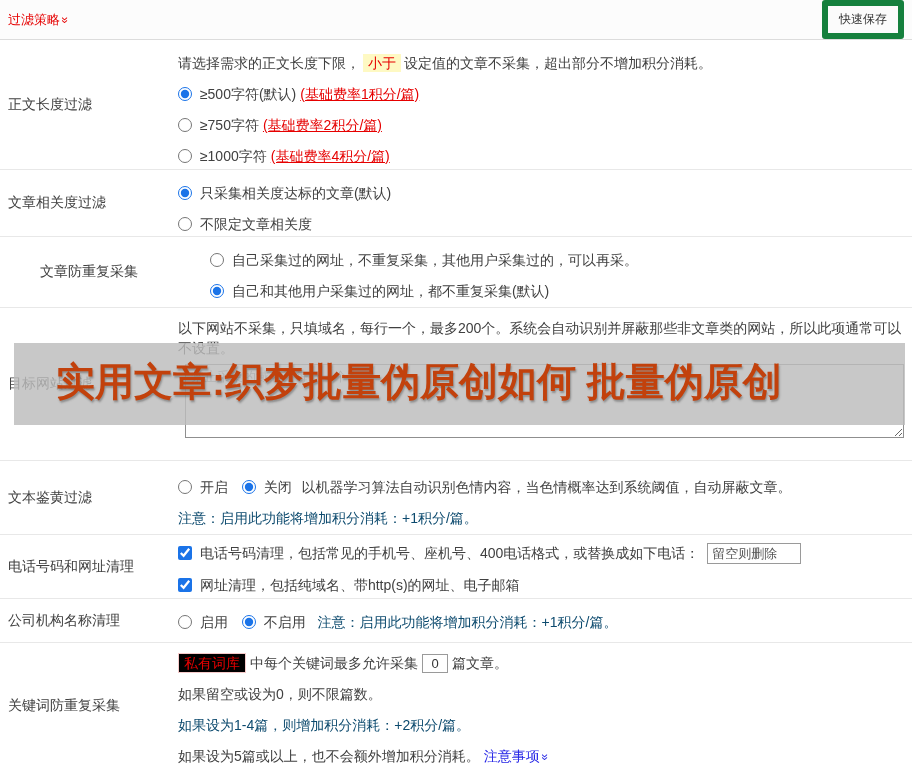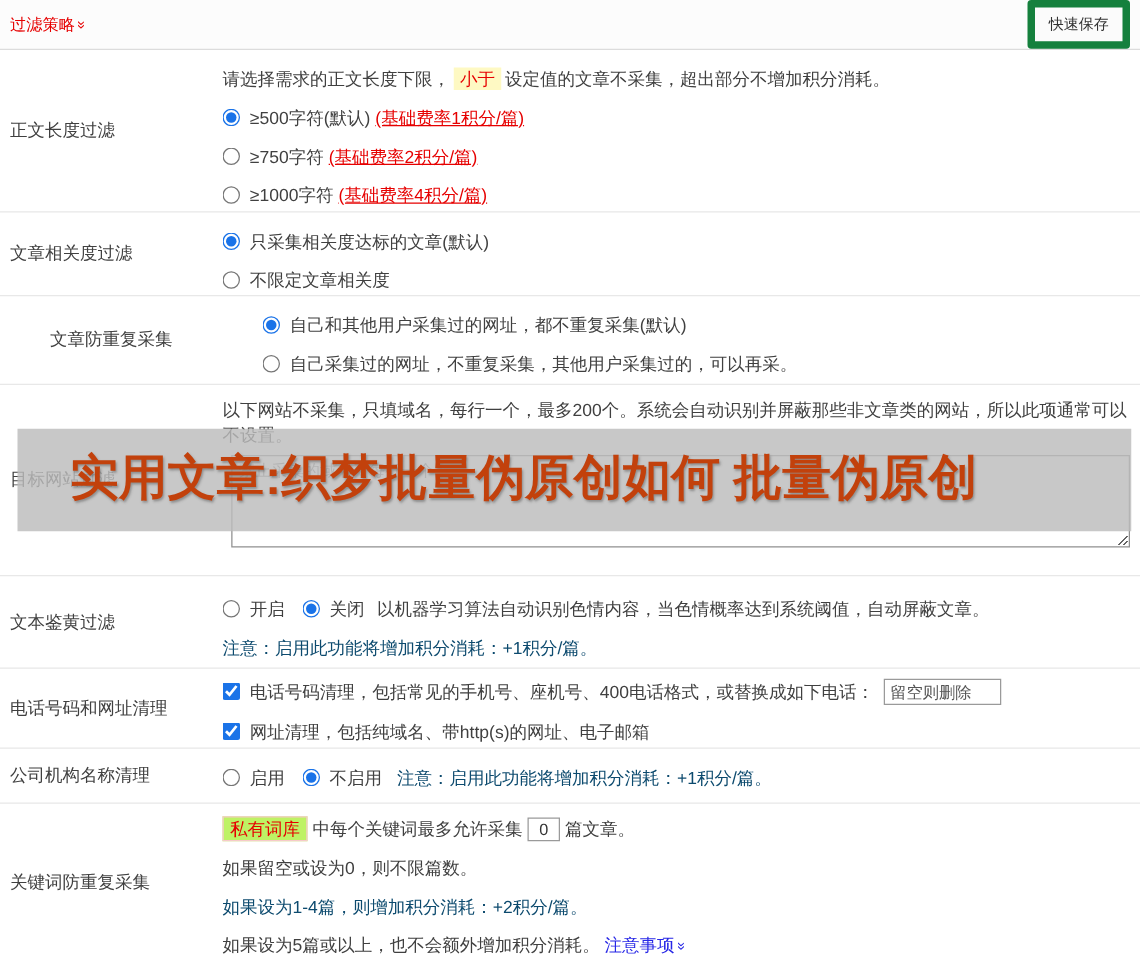--- a/index.html
+++ b/index.html
@@ -35,21 +35,21 @@
   .r4 { height:153px; } .r5 { height:74px; } .r6 { height:64px; }
   .r7 { height:44px; } .r8 { height:125px; }
   .opt { cursor:pointer; }
   input[type=radio], input[type=checkbox] {
     accent-color:#1a73e8; margin:0 4px 0 0; vertical-align:-2px; width:14px; height:14px;
   }
   .opt + .opt { margin-left:10px; }
   .red { color:#0c4a6e; }
   .fee { color:#e60000; text-decoration:underline; margin-left:4px; }
   .hl { color:#e60000; background:#fef9c3; padding:1px 5px; margin:0 3px; }
-  .badge { color:#e60000; background:#bef264; border:1px solid #f6caca; padding:1px 5px; margin-right:4px; }
+  .badge { color:#e60000; background:#000000; border:1px solid #f6caca; padding:1px 5px; margin-right:4px; }
   .link { color:#2626e6; cursor:pointer; }
   textarea.domains {
     width:719px; height:74px; margin:6px 0 0 7px; border:1px solid #8f8f8f;
     font-family:inherit; font-size:13px; color:#333; padding:3px 5px;
   }
   textarea.domains::placeholder { color:#8a8a8a; }
   input.phone {
     width:94px; height:21px; border:1px solid #9a9a9a; padding:1px 4px;
     font-family:inherit; font-size:13px; color:#333; margin-left:4px;
   }
@@ -123,28 +123,28 @@
       </label>
     </div>
   </div>
 </div>
 
 <div class="row r3">
   <div class="row-label">文章防重复采集</div>
   <div class="row-content">
     <div class="line">
       <label class="opt">
+        <input type="radio" name="dup" style="">
+        <span>自己采集过的网址，不重复采集，其他用户采集过的，可以再采。</span>
+      </label>
+    </div>
+    <div class="line">
+      <label class="opt">
         <input type="radio" name="dup" checked="" style="">
         <span>自己和其他用户采集过的网址，都不重复采集(默认)</span>
-      </label>
-    </div>
-    <div class="line">
-      <label class="opt">
-        <input type="radio" name="dup" style="">
-        <span>自己采集过的网址，不重复采集，其他用户采集过的，可以再采。</span>
       </label>
     </div>
   </div>
 </div>
 
 <div class="row r4">
   <div class="row-label">目标网站过滤</div>
   <div class="row-content">
     <div class="line" style="margin-top:8px; margin-bottom:0;">以下网站不采集，只填域名，每行一个，最多200个。系统会自动识别并屏蔽那些非文章类的网站，所以此项通常可以不设置。</div>
     <textarea class="domains" placeholder="禁止采集的域名，每行一个" style=""></textarea>

